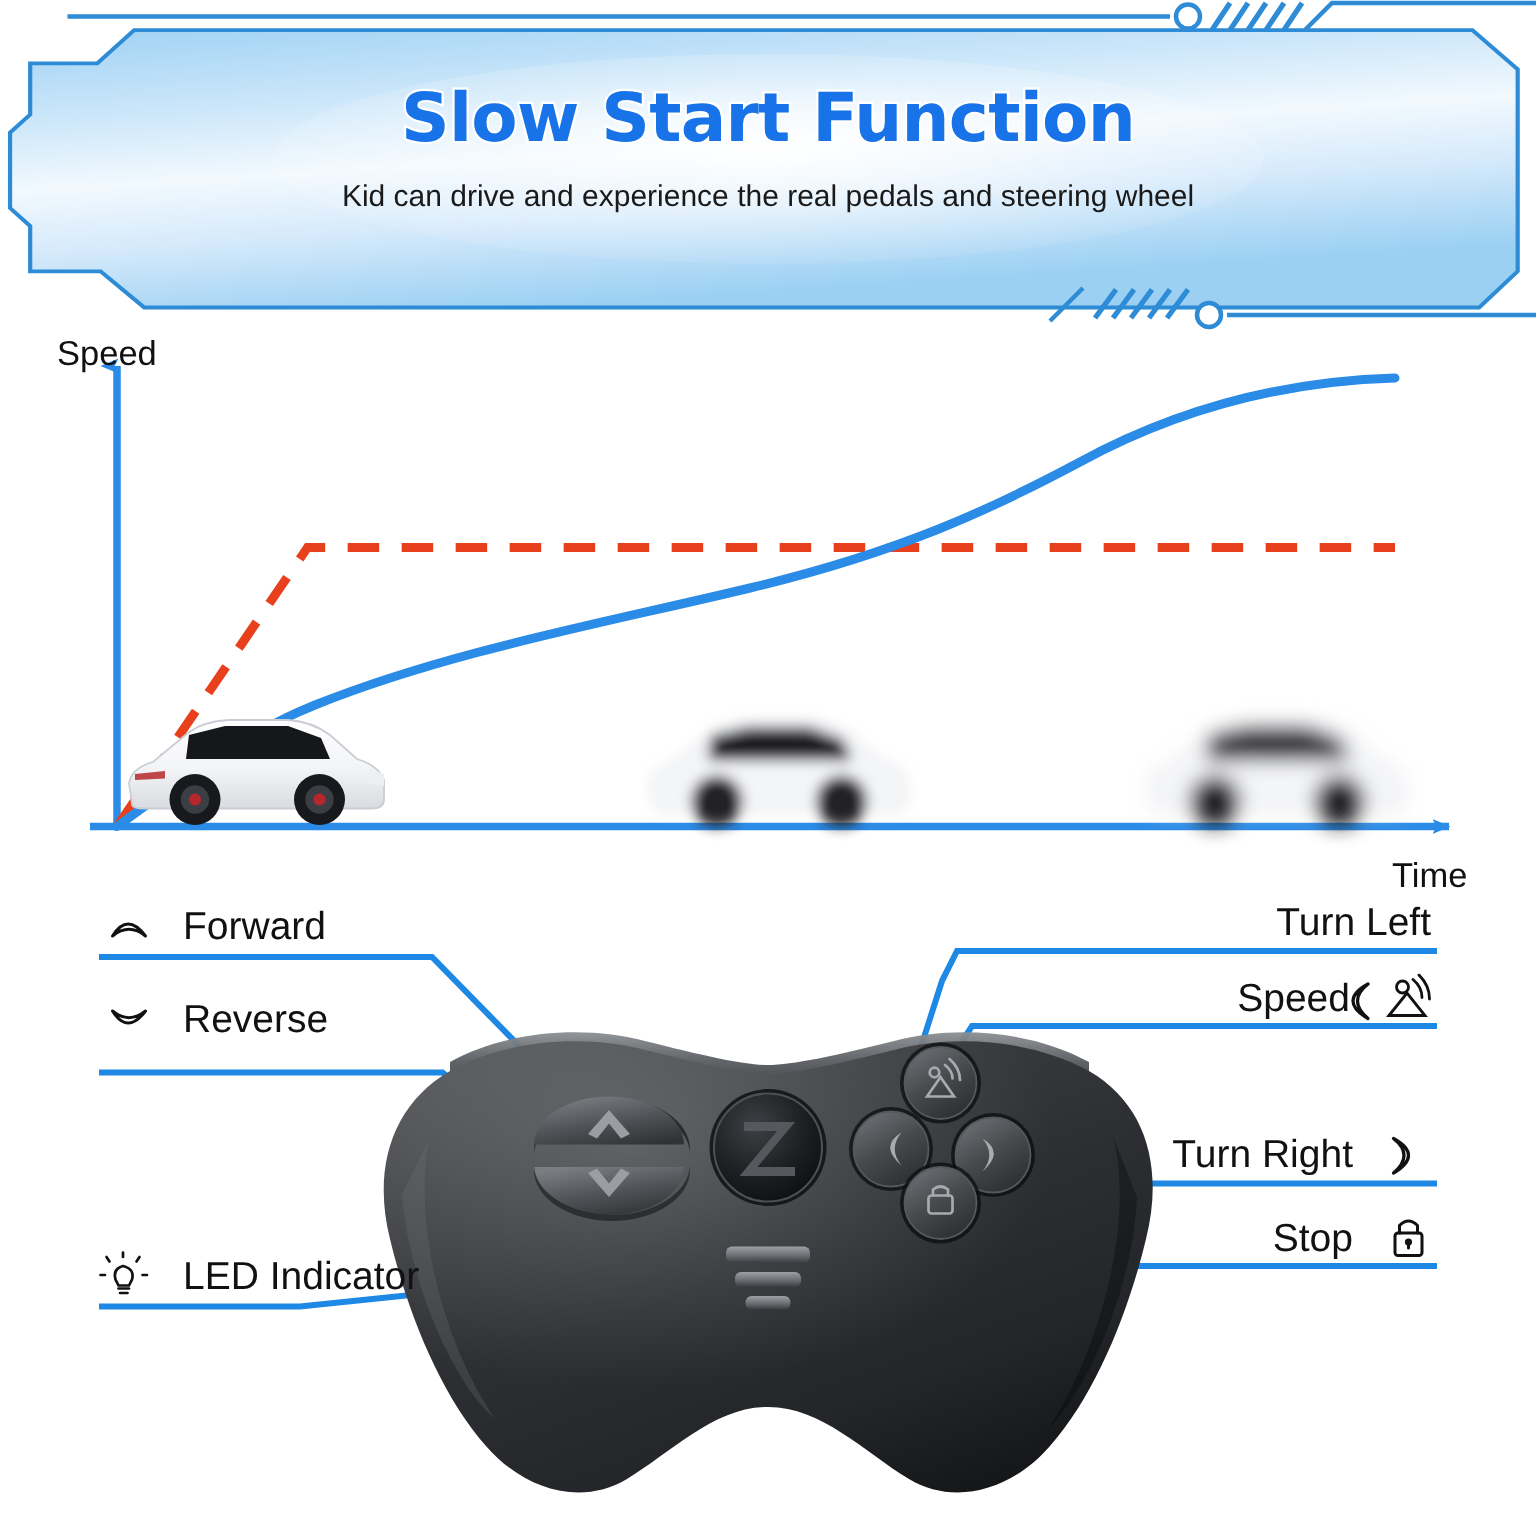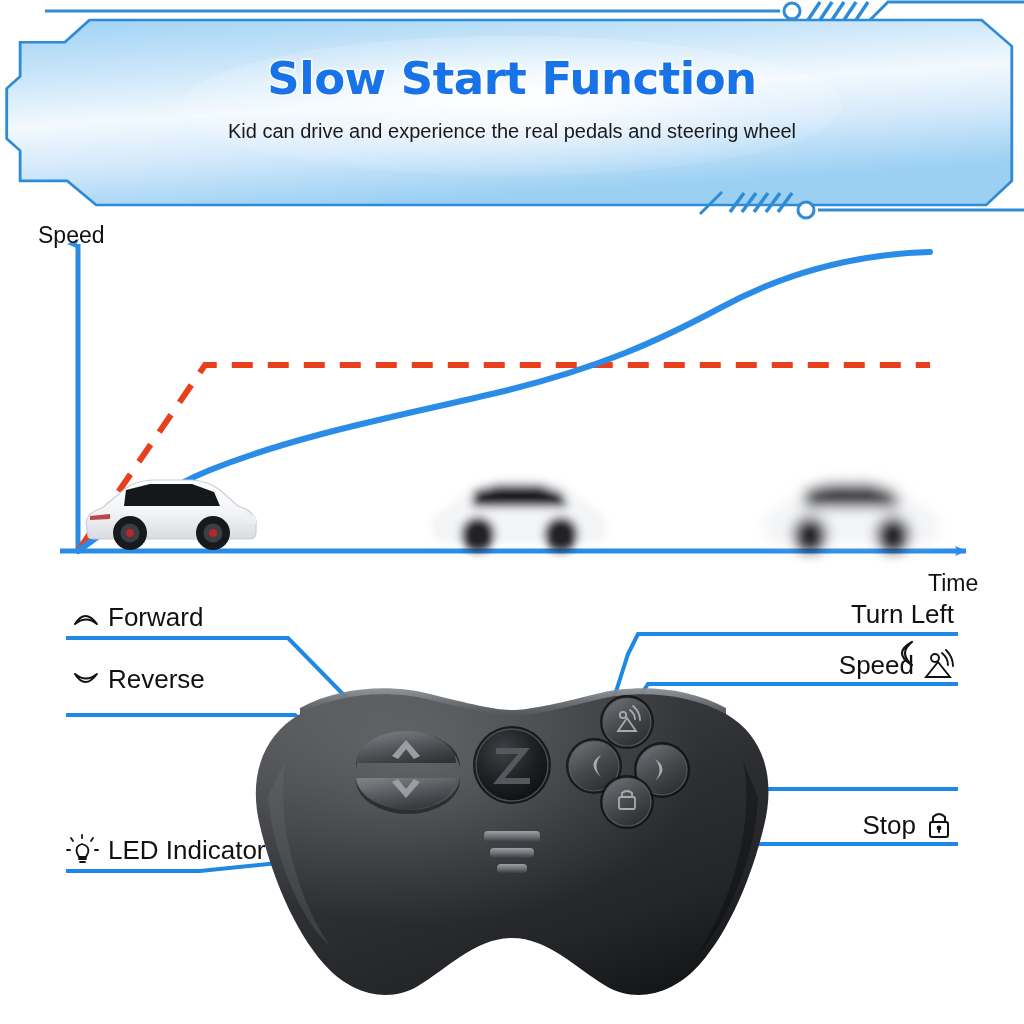--- a/index.html
+++ b/index.html
@@ -81,21 +81,21 @@
     height: 434px;
   }
   .callout-label {
     position: absolute;
     font-size: 26px;
     color: #111111;
     font-family: "Liberation Sans", sans-serif;
     white-space: nowrap;
     display: flex;
     align-items: center;
-    gap: 8px;
+    gap: 22px;
   }
   .callout-label.right-side { justify-content: flex-end; }
   .callout-icon { display: inline-block; line-height: 0; }
 </style>
 </head>
 <body>
 
 <div id="stage">
 
   <div id="header-banner">
@@ -448,20 +448,28 @@
           <g fill="none" stroke="#111" stroke-width="1.9" stroke-linecap="round">
             <circle cx="13" cy="9" r="4"></circle>
             <path d="M 4 28 L 16 13 L 28 28 Z"></path>
             <path d="M 20 4 Q 26 9, 26 16"></path>
             <path d="M 24 1 Q 31 8, 31 17"></path>
           </g>
         </svg>
       </span>
     </div>
 
+    <div class="callout-label right-side" style="right:70px; top:164px;">
+      <span>Turn Right</span>
+      <span class="callout-icon">
+        <svg width="30" height="30" viewBox="0 0 30 30">
+          <path d="M 5 4 Q 25 15, 5 27 Q 19 15, 5 4 Z" fill="none" stroke="#111" stroke-width="2.2" stroke-linejoin="round"></path>
+        </svg>
+      </span>
+    </div>
 
     <div class="callout-label right-side" style="right:70px; top:219px;margin-left:48px;">
       <span>Stop</span>
       <span class="callout-icon">
         <svg width="30" height="32" viewBox="0 0 30 32">
           <g fill="none" stroke="#111" stroke-width="2" stroke-linecap="round">
             <path d="M 9 13 L 9 8 Q 15 2, 21 8 L 21 13"></path>
             <rect x="6" y="13" width="18" height="15" rx="2"></rect>
             <line x1="15" y1="18" x2="15" y2="23"></line>
             <circle cx="15" cy="19" r="1.4" fill="#111"></circle>

